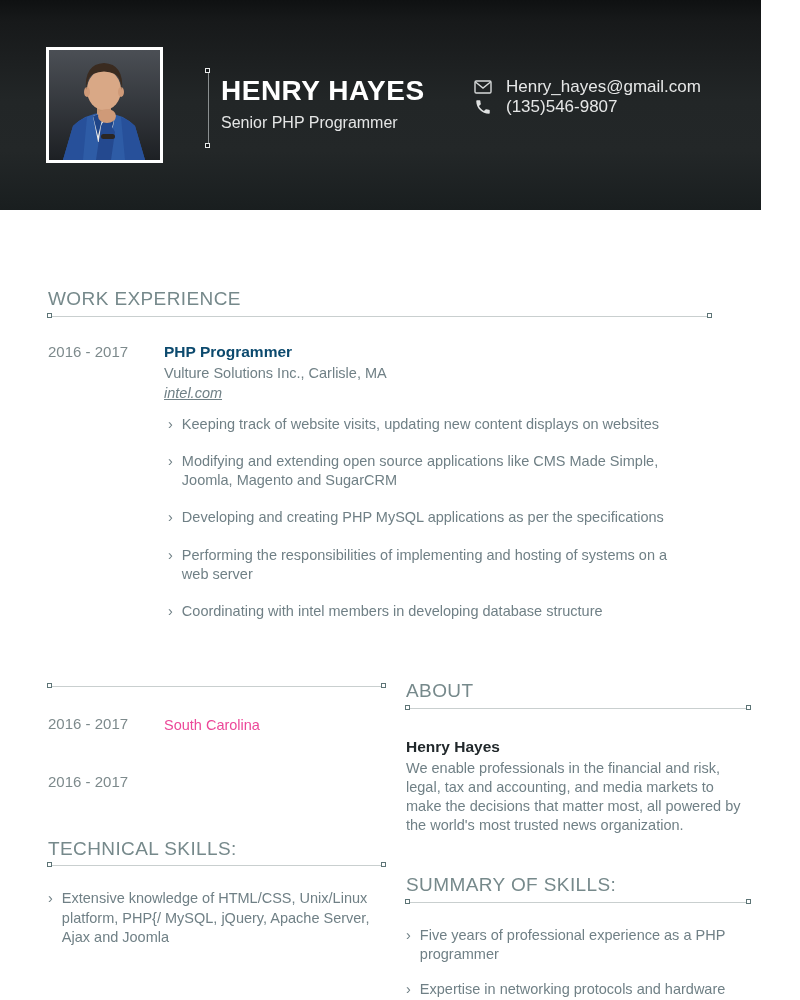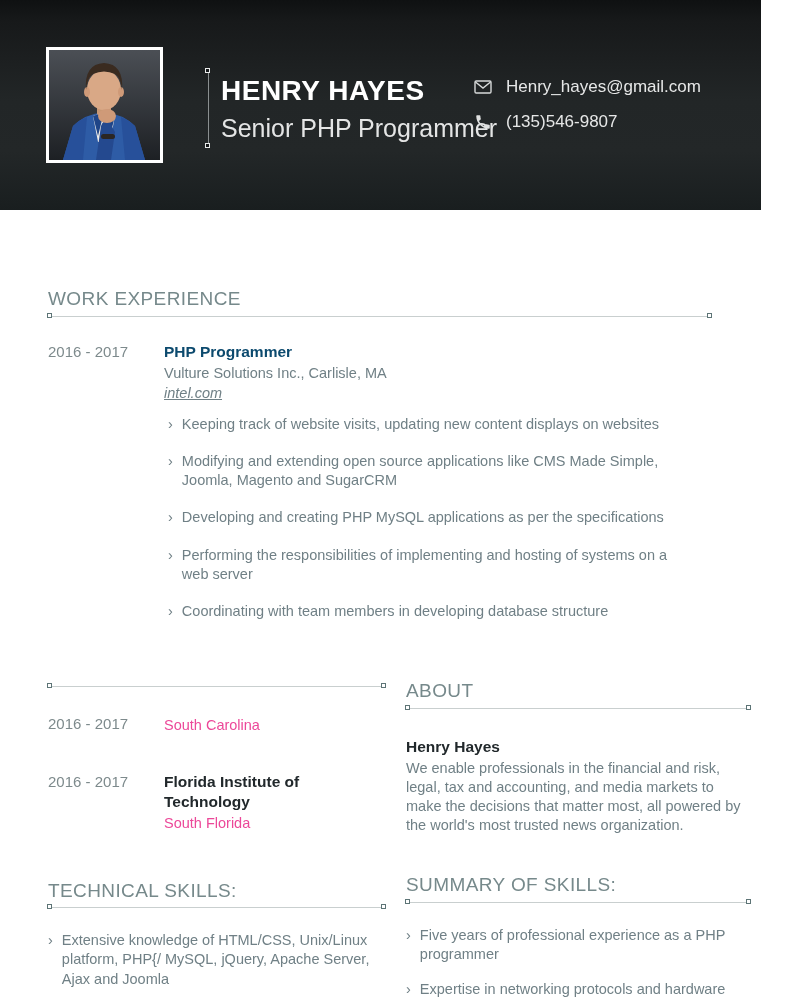--- a/index.html
+++ b/index.html
@@ -21,22 +21,22 @@
   }
   .photo-frame svg { display:block; width:111px; height:110px; }
   .vline {
     position:absolute; left:208px; top:71px; width:1px; height:74px; background:#8a8f90;
   }
   .vline .handle { position:absolute; left:-3px; width:5px; height:5px; background:#15181a; border:1px solid #e8eaea; }
   .vline .handle.top { top:-3px; }
   .vline .handle.bottom { bottom:-3px; }
   .name-block { position:absolute; left:221px; top:76px; }
   .name { font-size:28px; font-weight:bold; color:#ffffff; letter-spacing:0.5px; line-height:1.1; }
-  .subtitle { margin-top:7px; font-size:25px; font-weight:400; color:#e4e5e5; }
-  .contact { position:absolute; left:474px; top:77px; display:flex; flex-direction:column; gap:15px; }
+  .subtitle { margin-top:7px; font-size:16px; font-weight:400; color:#e4e5e5; }
+  .contact { position:absolute; left:474px; top:77px; display:flex; flex-direction:column; }
   .contact-row { display:flex; align-items:center; gap:14px; }
   .contact-row .cicon { width:18px; height:18px; flex:0 0 auto; }
   .contact-text { font-size:17px; color:#e6e7e7; }
 
   
   .main { padding:78px 50px 0 48px; }
   .sec-heading {
     font-size:19px; font-weight:400; color:#76898b; letter-spacing:0.4px; line-height:1.15;
   }
   .rule { position:relative; height:1px; background:#c9cfcf; margin-top:6px; }
@@ -169,21 +169,21 @@
             <li>
                 <span class="chev">›</span>
                 <span>Developing and creating PHP MySQL applications as per the specifications</span>
               </li>
             <li>
                 <span class="chev">›</span>
                 <span>Performing the responsibilities of implementing and hosting of systems on a web server</span>
               </li>
             <li>
                 <span class="chev">›</span>
-                <span>Coordinating with team members in developing database structure</span>
+                <span>Coordinating with intel members in developing database structure</span>
               </li>
           </ul>
         </div>
       </div>
     </section>
 
     <div class="columns">
 
       <div class="col-left">
         <section>
@@ -194,24 +194,20 @@
 
           <div class="edu-entry">
             <div class="dates">2016 - 2017</div>
             <div>
               <div class="edu-loc">South Carolina</div>
             </div>
           </div>
 
           <div class="edu-entry second">
             <div class="dates">2016 - 2017</div>
-            <div>
-              <div class="edu-title">Florida Institute of Technology</div>
-              <div class="edu-loc">South Florida</div>
-            </div>
           </div>
         </section>
 
         <section class="technical">
           <h2 class="sec-heading">TECHNICAL SKILLS:</h2>
           <div class="rule">
             <span class="handle left"></span>
             <span class="handle right"></span>
           </div>
           <ul class="bullets">

